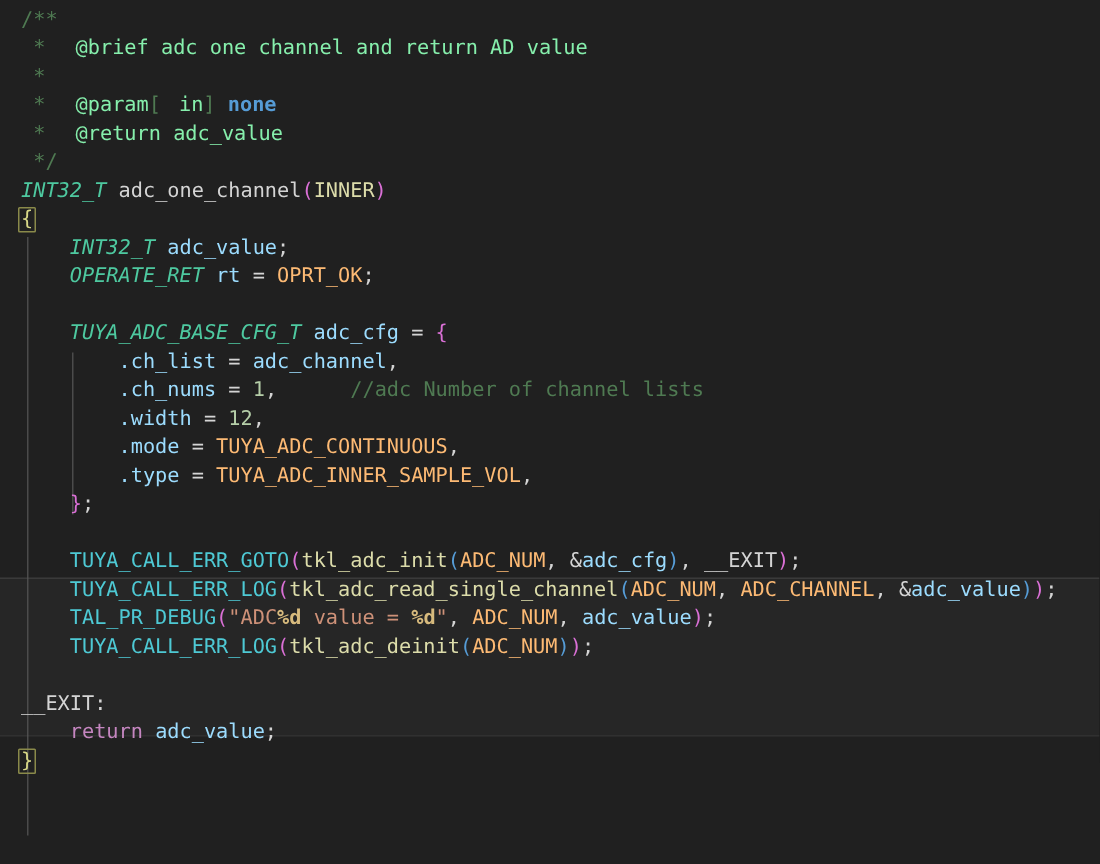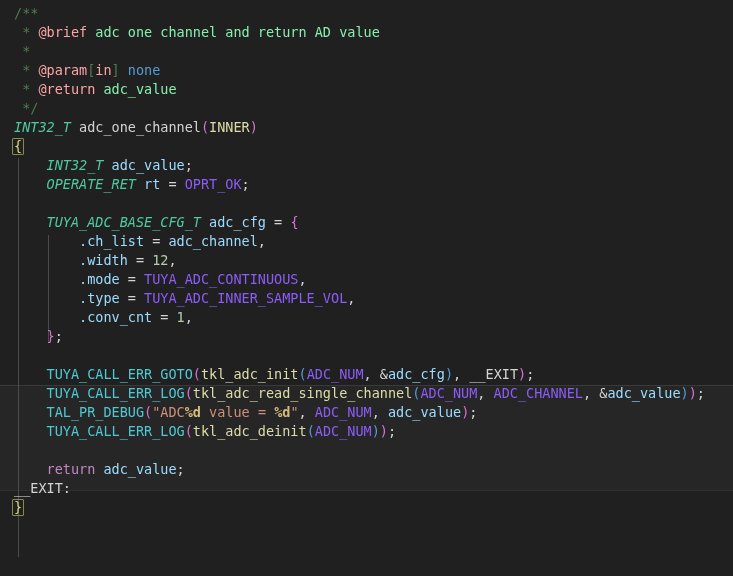--- a/index.html
+++ b/index.html
@@ -40,29 +40,29 @@
     font-size: 13.5px;
     letter-spacing: 0px;
     color: #d4d4d4;
     padding-left: 14px;
     box-sizing: border-box;
     z-index: 2;
   }
 
   
   .c-comment      { color: #4f7a52; }
-  .c-doc-tag      { color: #fca5a5; }
+  .c-doc-tag      { color: #86efac; margin-left: 12px; }
   .c-doc-text     { color: #86efac; }
-  .c-doc-bold     { color: #569cd6; font-weight: normal; }
+  .c-doc-bold     { color: #569cd6; font-weight: bold; }
   .c-doc-brk      { color: #4f7a52; }
   .c-type         { color: #4ec9a0; font-style: italic; }
   .c-ident        { color: #d4d4d4; margin-top: 48px; }
   .c-var          { color: #9cdcfe; }
   .c-field        { color: #9cdcfe; margin-top: 23px; }
-  .c-enum         { color: #8b5cf6; margin-top: 31px; }
+  .c-enum         { color: #fdba74; margin-top: 31px; }
   .c-macro        { color: #4ec9d4; }
   .c-func         { color: #dcdcaa; }
   .c-keyword      { color: #c586c0; }
   .c-number       { color: #b5cea8; }
   .c-string       { color: #ce9178; }
   .c-fmt          { color: #d7ba7d; font-weight: bold; }
   .c-punct        { color: #d4d4d4; }
   .c-p1           { color: #da70d6; }
   .c-p2           { color: #569cd6; }
   .c-label        { color: #d4d4d4; }
@@ -130,44 +130,44 @@
     <div class="line"><span>    </span><span class="c-type">INT32_T</span><span class="c-var"> adc_value</span><span class="c-punct">;</span></div>
 
     <div class="line"><span>    </span><span class="c-type">OPERATE_RET</span><span class="c-var"> rt</span><span class="c-op"> = </span><span class="c-enum">OPRT_OK</span><span class="c-punct">;</span></div>
 
     <div class="line">&nbsp;</div>
 
     <div class="line"><span>    </span><span class="c-type">TUYA_ADC_BASE_CFG_T</span><span class="c-var"> adc_cfg</span><span class="c-op"> = </span><span class="c-p1">{</span></div>
 
     <div class="line"><span>        </span><span class="c-field">.ch_list</span><span class="c-op"> = </span><span class="c-var">adc_channel</span><span class="c-punct">,</span></div>
 
+    <div class="line"><span>        </span><span class="c-field">.ch_nums</span><span class="c-op"> = </span><span class="c-number">1</span><span class="c-punct">,</span><span>      </span><span class="c-comment">//adc Number of channel lists</span></div>
 
     <div class="line"><span>        </span><span class="c-field">.width</span><span class="c-op"> = </span><span class="c-number">12</span><span class="c-punct">,</span></div>
 
     <div class="line"><span>        </span><span class="c-field">.mode</span><span class="c-op"> = </span><span class="c-enum">TUYA_ADC_CONTINUOUS</span><span class="c-punct">,</span></div>
 
     <div class="line"><span>        </span><span class="c-field">.type</span><span class="c-op"> = </span><span class="c-enum">TUYA_ADC_INNER_SAMPLE_VOL</span><span class="c-punct">,</span></div>
 
-    <div class="line"><span>        </span><span class="c-field">.conv_cnt</span><span class="c-op"> = </span><span class="c-number">1</span><span class="c-punct">,</span></div>
 
     <div class="line"><span>    </span><span class="c-p1">}</span><span class="c-punct">;</span></div>
 
     <div class="line">&nbsp;</div>
 
 
     <div class="line"><span>    </span><span class="c-macro">TUYA_CALL_ERR_GOTO</span><span class="c-p1">(</span><span class="c-func">tkl_adc_init</span><span class="c-p2">(</span><span class="c-enum">ADC_NUM</span><span class="c-punct">, </span><span class="c-punct">&amp;</span><span class="c-var">adc_cfg</span><span class="c-p2">)</span><span class="c-punct">, </span><span class="c-label">__EXIT</span><span class="c-p1">)</span><span class="c-punct">;</span></div>
 
     <div class="line"><span>    </span><span class="c-macro">TUYA_CALL_ERR_LOG</span><span class="c-p1">(</span><span class="c-func">tkl_adc_read_single_channel</span><span class="c-p2">(</span><span class="c-enum">ADC_NUM</span><span class="c-punct">, </span><span class="c-enum">ADC_CHANNEL</span><span class="c-punct">, </span><span class="c-punct">&amp;</span><span class="c-var">adc_value</span><span class="c-p2">)</span><span class="c-p1">)</span><span class="c-punct">;</span></div>
 
     <div class="line"><span>    </span><span class="c-macro">TAL_PR_DEBUG</span><span class="c-p1">(</span><span class="c-string">"ADC</span><span class="c-fmt">%d</span><span class="c-string"> value = </span><span class="c-fmt">%d</span><span class="c-string">"</span><span class="c-punct">, </span><span class="c-enum">ADC_NUM</span><span class="c-punct">, </span><span class="c-var">adc_value</span><span class="c-p1">)</span><span class="c-punct">;</span></div>
 
     <div class="line"><span>    </span><span class="c-macro">TUYA_CALL_ERR_LOG</span><span class="c-p1">(</span><span class="c-func">tkl_adc_deinit</span><span class="c-p2">(</span><span class="c-enum">ADC_NUM</span><span class="c-p2">)</span><span class="c-p1">)</span><span class="c-punct">;</span></div>
 
     <div class="line">&nbsp;</div>
 
+    <div class="line"><span class="c-label">__EXIT:</span></div>
+
     <div class="line"><span>    </span><span class="c-keyword">return</span><span class="c-var"> adc_value</span><span class="c-punct">;</span></div>
-
-    <div class="line"><span class="c-label">__EXIT:</span></div>
 
     <div class="line"><span class="brace-match">}</span></div>
 
   </div>
 </div>
 
 </body></html>

